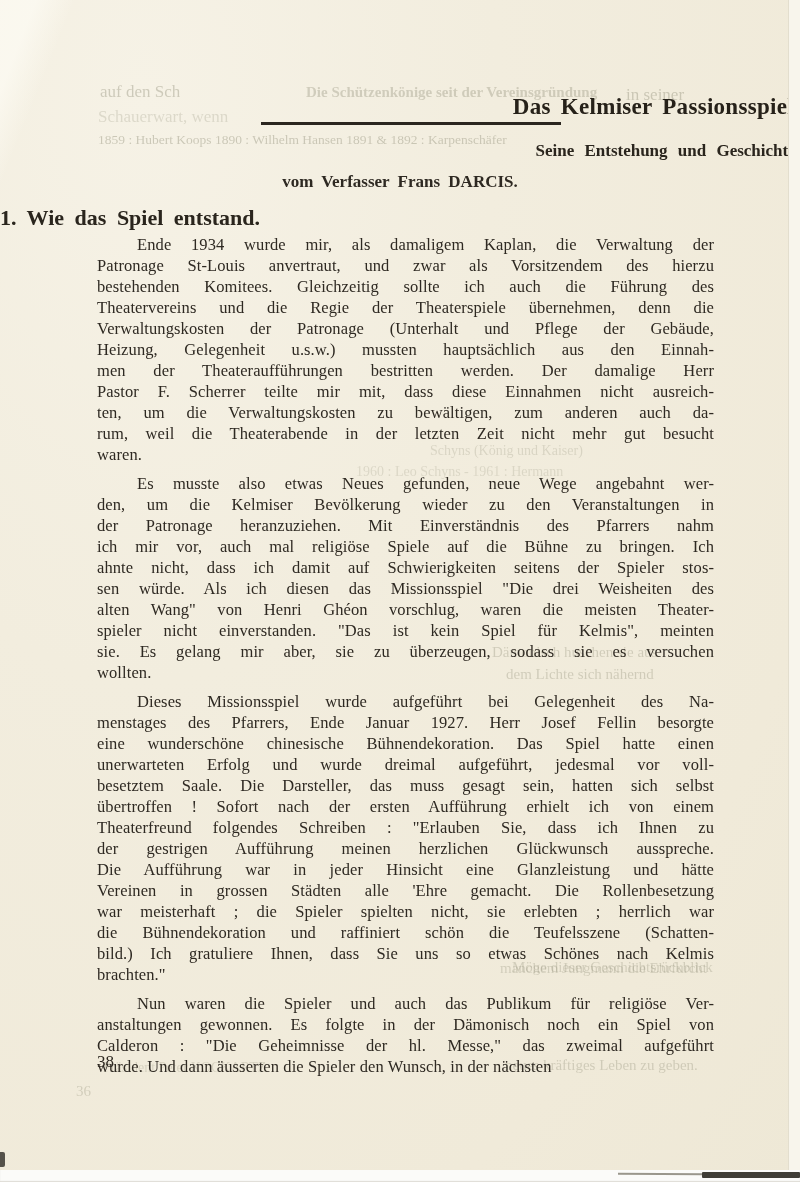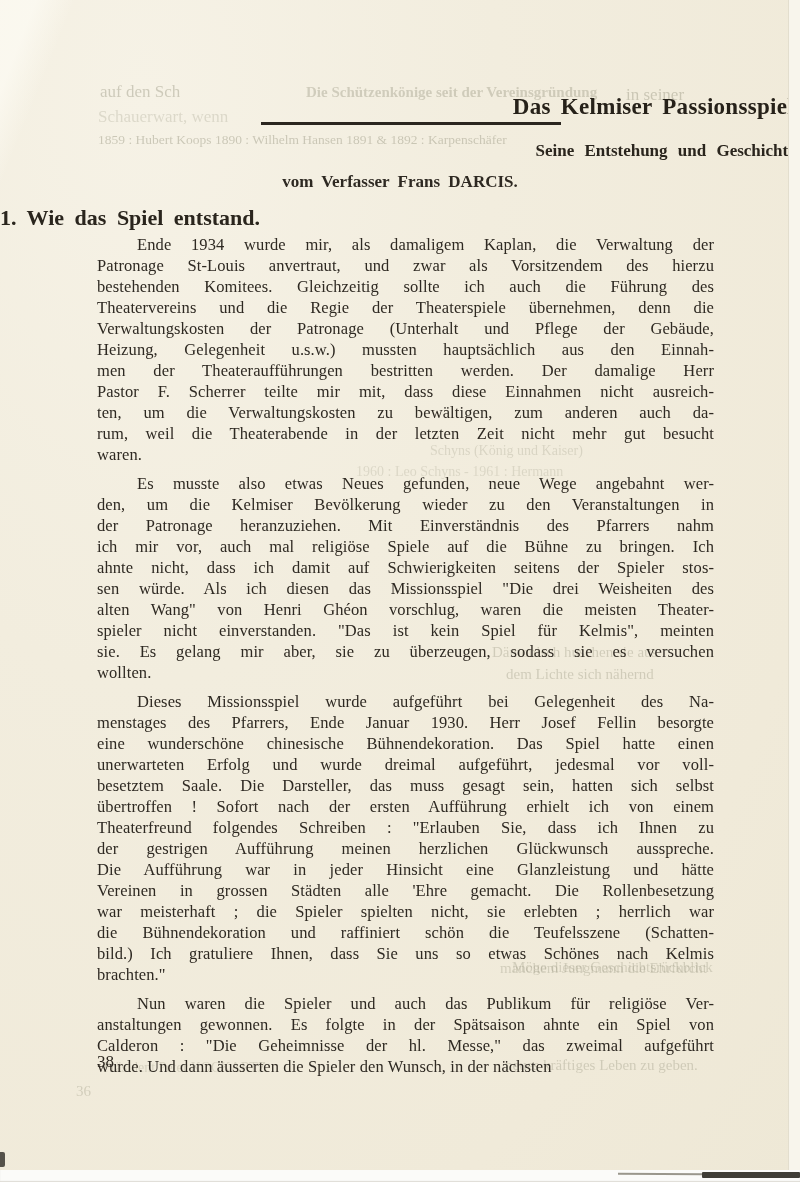--- a/index.html
+++ b/index.html
@@ -115,37 +115,37 @@
         <div class="line">ich mir vor, auch mal religiöse Spiele auf die Bühne zu bringen. Ich</div>
         <div class="line">ahnte nicht, dass ich damit auf Schwierigkeiten seitens der Spieler stos-</div>
         <div class="line">sen würde. Als ich diesen das Missionsspiel "Die drei Weisheiten des</div>
         <div class="line">alten Wang" von Henri Ghéon vorschlug, waren die meisten Theater-</div>
         <div class="line">spieler nicht einverstanden. "Das ist kein Spiel für Kelmis", meinten</div>
         <div class="line">sie. Es gelang mir aber, sie zu überzeugen, sodass sie es versuchen</div>
         <div class="line last">wollten.</div>
       </div>
       <div class="paragraph">
         <div class="line first">Dieses Missionsspiel wurde aufgeführt bei Gelegenheit des Na-</div>
-        <div class="line">menstages des Pfarrers, Ende Januar 1930. Herr Josef Fellin besorgte</div>
+        <div class="line">menstages des Pfarrers, Ende Januar 1927. Herr Josef Fellin besorgte</div>
         <div class="line">eine wunderschöne chinesische Bühnendekoration. Das Spiel hatte einen</div>
         <div class="line">unerwarteten Erfolg und wurde dreimal aufgeführt, jedesmal vor voll-</div>
         <div class="line">besetztem Saale. Die Darsteller, das muss gesagt sein, hatten sich selbst</div>
         <div class="line">übertroffen ! Sofort nach der ersten Aufführung erhielt ich von einem</div>
         <div class="line">Theaterfreund folgendes Schreiben : "Erlauben Sie, dass ich Ihnen zu</div>
         <div class="line">der gestrigen Aufführung meinen herzlichen Glückwunsch ausspreche.</div>
         <div class="line">Die Aufführung war in jeder Hinsicht eine Glanzleistung und hätte</div>
         <div class="line">Vereinen in grossen Städten alle 'Ehre gemacht. Die Rollenbesetzung</div>
         <div class="line">war meisterhaft ; die Spieler spielten nicht, sie erlebten ; herrlich war</div>
         <div class="line">die Bühnendekoration und raffiniert schön die Teufelsszene (Schatten-</div>
         <div class="line">bild.) Ich gratuliere Ihnen, dass Sie uns so etwas Schönes nach Kelmis</div>
         <div class="line last">brachten."</div>
       </div>
       <div class="paragraph">
         <div class="line first">Nun waren die Spieler und auch das Publikum für religiöse Ver-</div>
-        <div class="line">anstaltungen gewonnen. Es folgte in der Spätsaison ahnte ein Spiel von</div>
+        <div class="line">anstaltungen gewonnen. Es folgte in der Dämonisch noch ein Spiel von</div>
         <div class="line">Calderon : "Die Geheimnisse der hl. Messe," das zweimal aufgeführt</div>
         <div class="line last">wurde. Und dann äusserten die Spieler den Wunsch, in der nächsten</div>
       </div>
     </div>
 
   <div class="page-number">38</div>
 
   <div class="edge-right"></div>
   <div class="edge-bottom"></div>
   <div class="edge-dark-br-1"></div>

